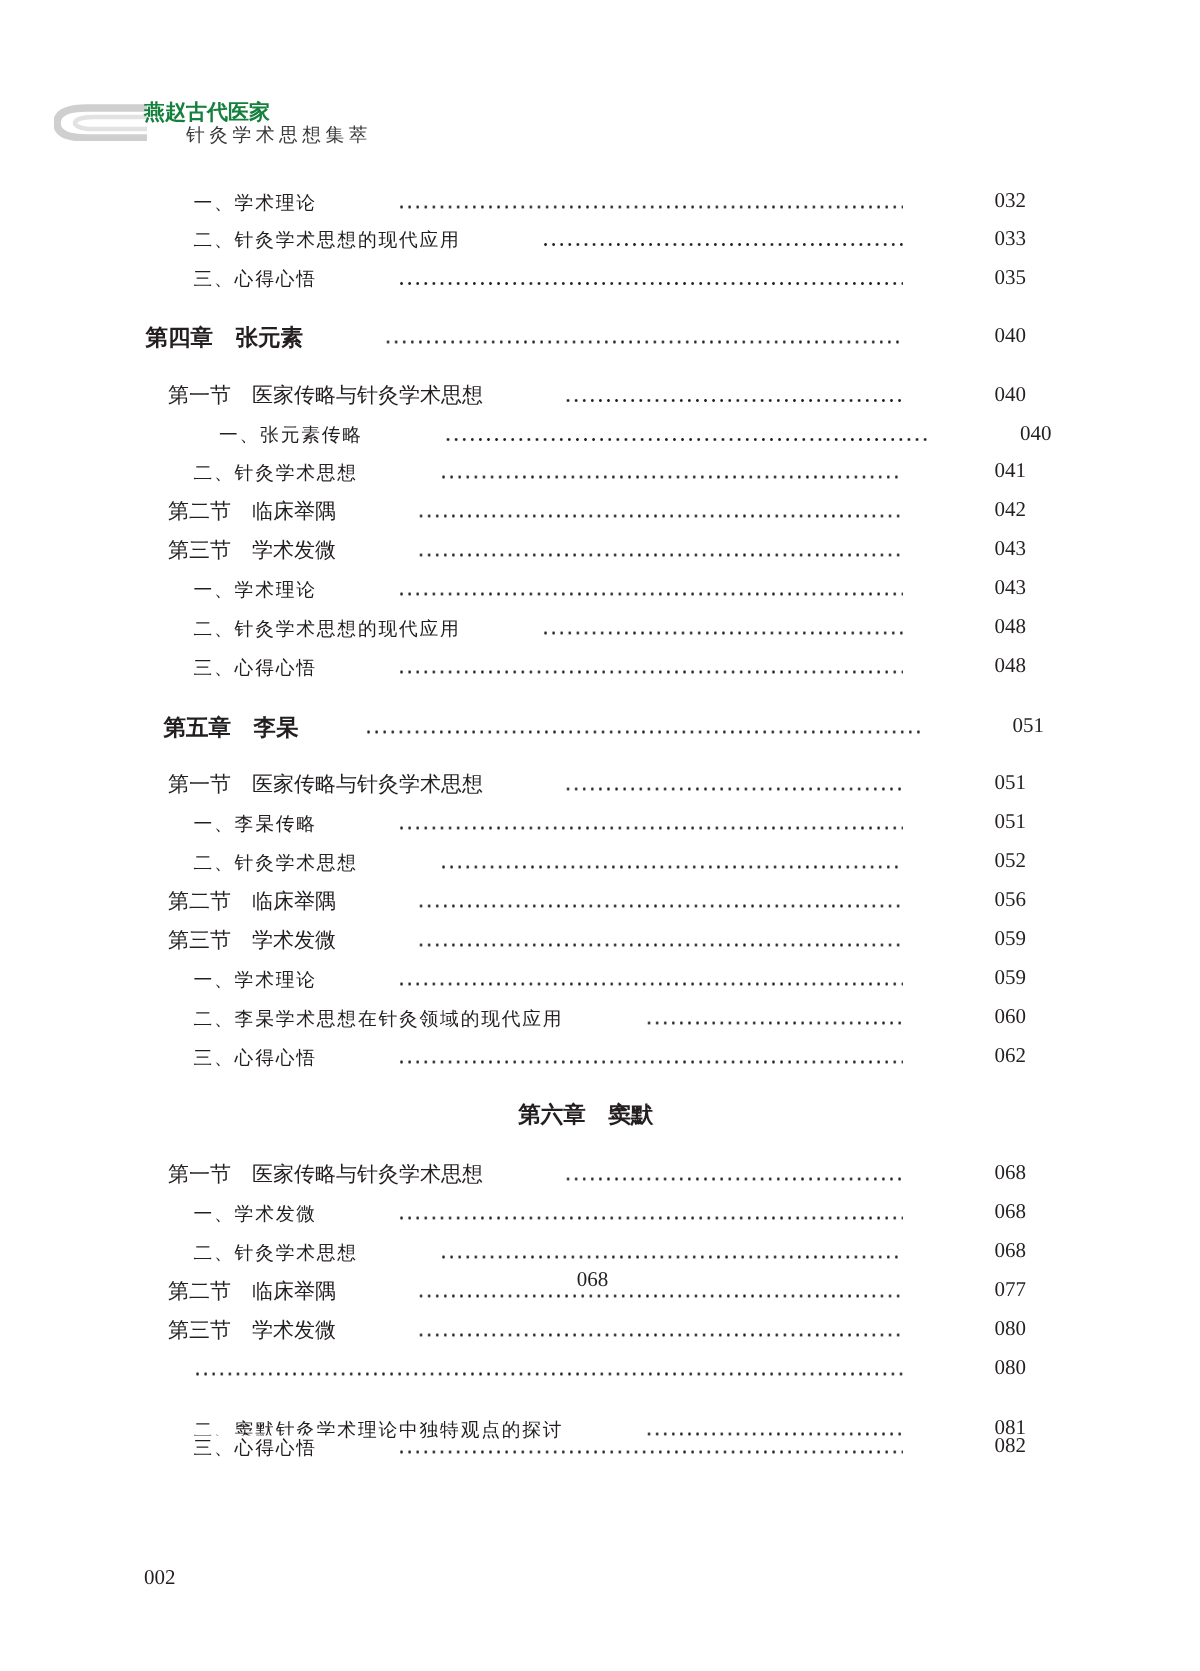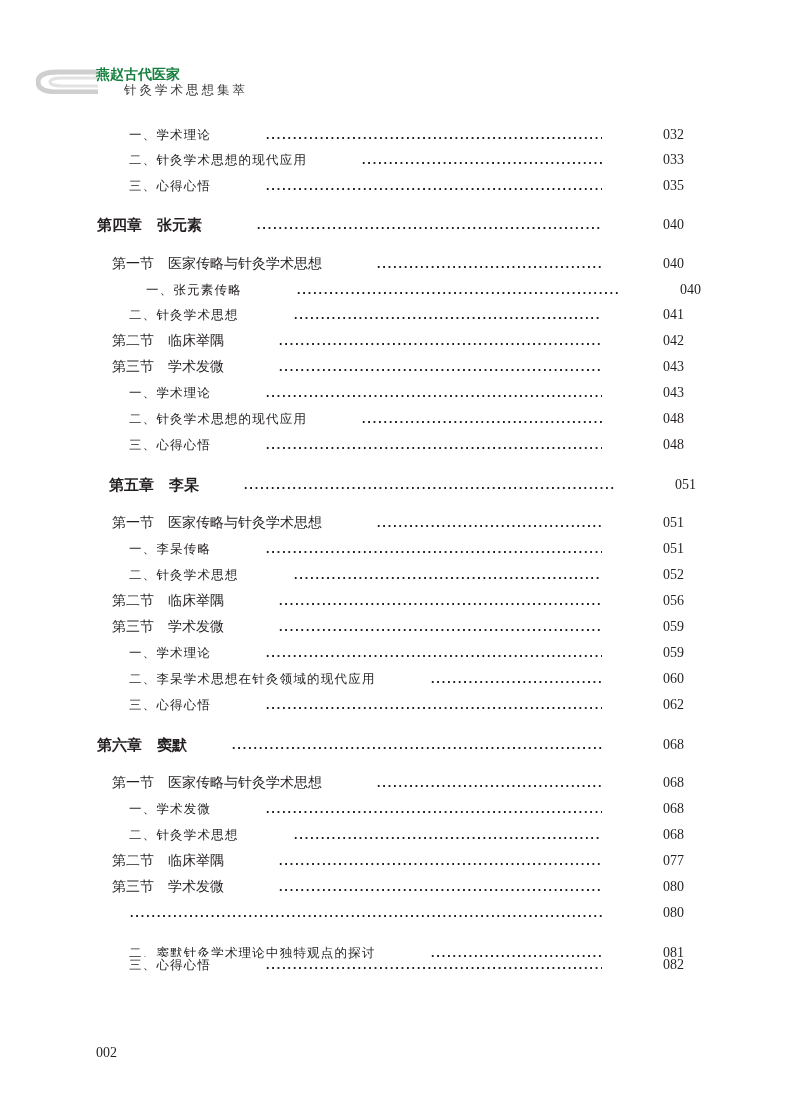--- a/index.html
+++ b/index.html
@@ -135,21 +135,21 @@
     <div class="row item" style="top: 668px; left: 129px; width: 555px;">
       <span class="label">二、李杲学术思想在针灸领域的现代应用</span>
       <span class="dots"></span>
       <span class="page">060</span>
     </div>
     <div class="row item" style="top: 694px; left: 129px; width: 555px;">
       <span class="label">三、心得心悟</span>
       <span class="dots"></span>
       <span class="page">062</span>
     </div>
-    <div class="row chapter" style="top: 734px; left: 97px; width: 587px;">
+    <div class="row chapter" style="top: 734px; left: 97px; width: 587px; flex-direction: column;">
       <span class="label">第六章　窦默</span>
       <span class="dots"></span>
       <span class="page">068</span>
     </div>
     <div class="row section" style="top: 772px; left: 112px; width: 572px;">
       <span class="label">第一节　医家传略与针灸学术思想</span>
       <span class="dots"></span>
       <span class="page">068</span>
     </div>
     <div class="row item" style="top: 798px; left: 129px; width: 555px;">

